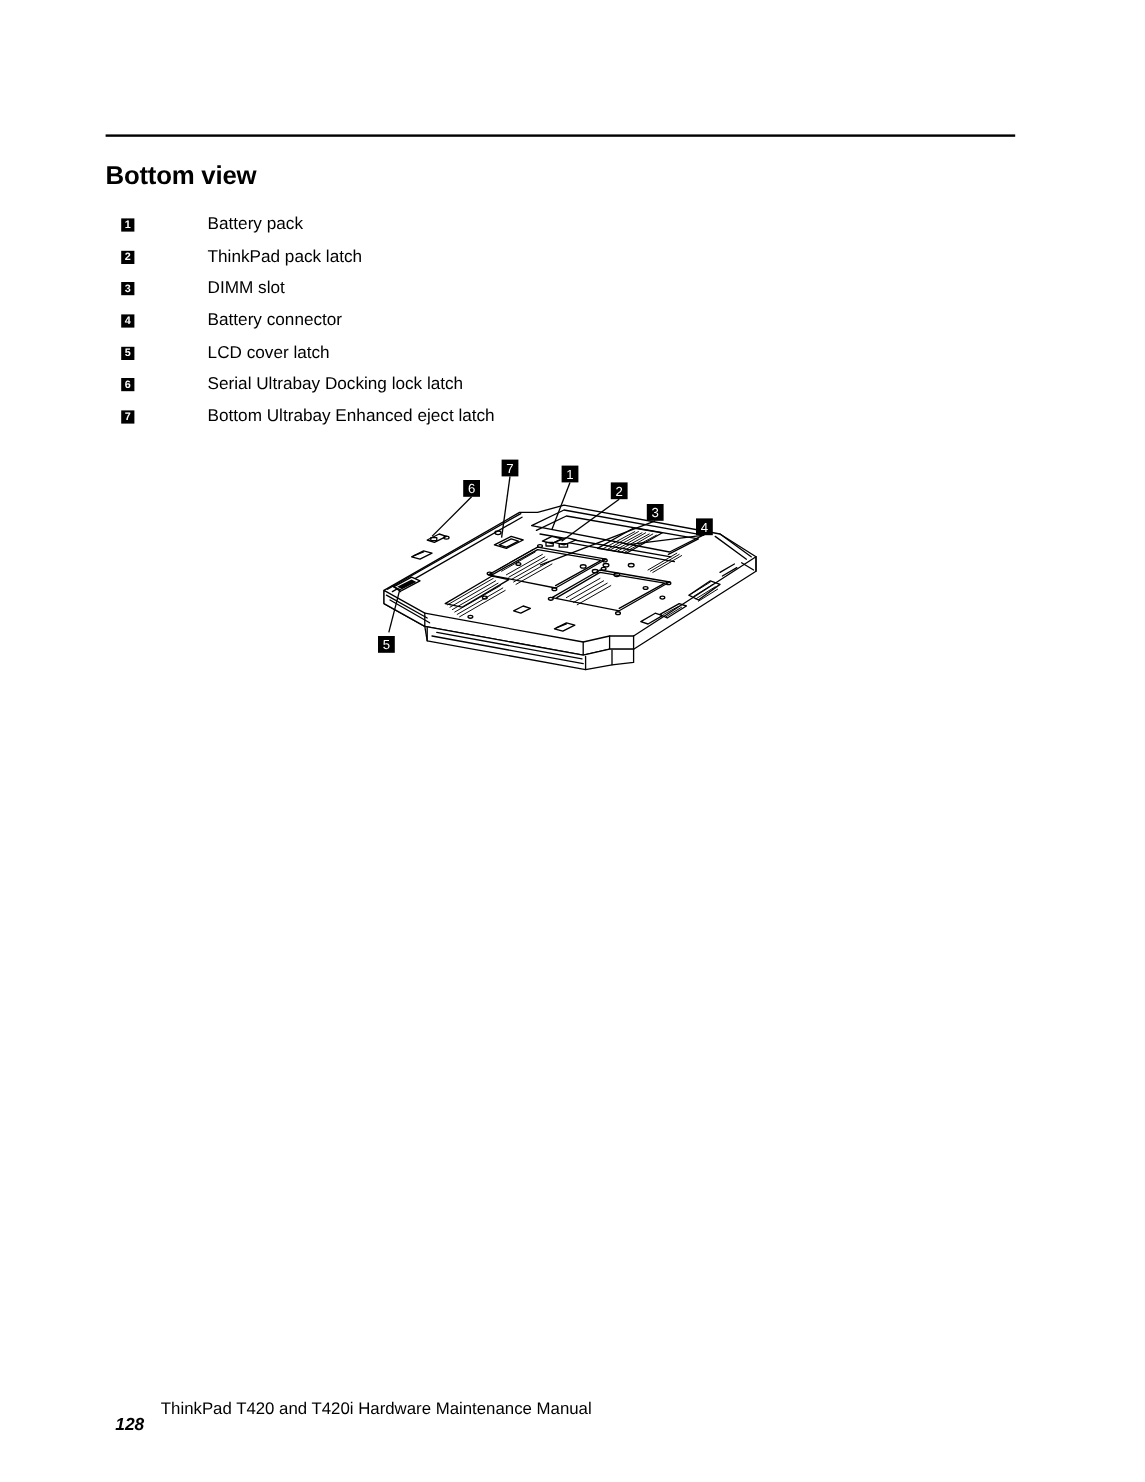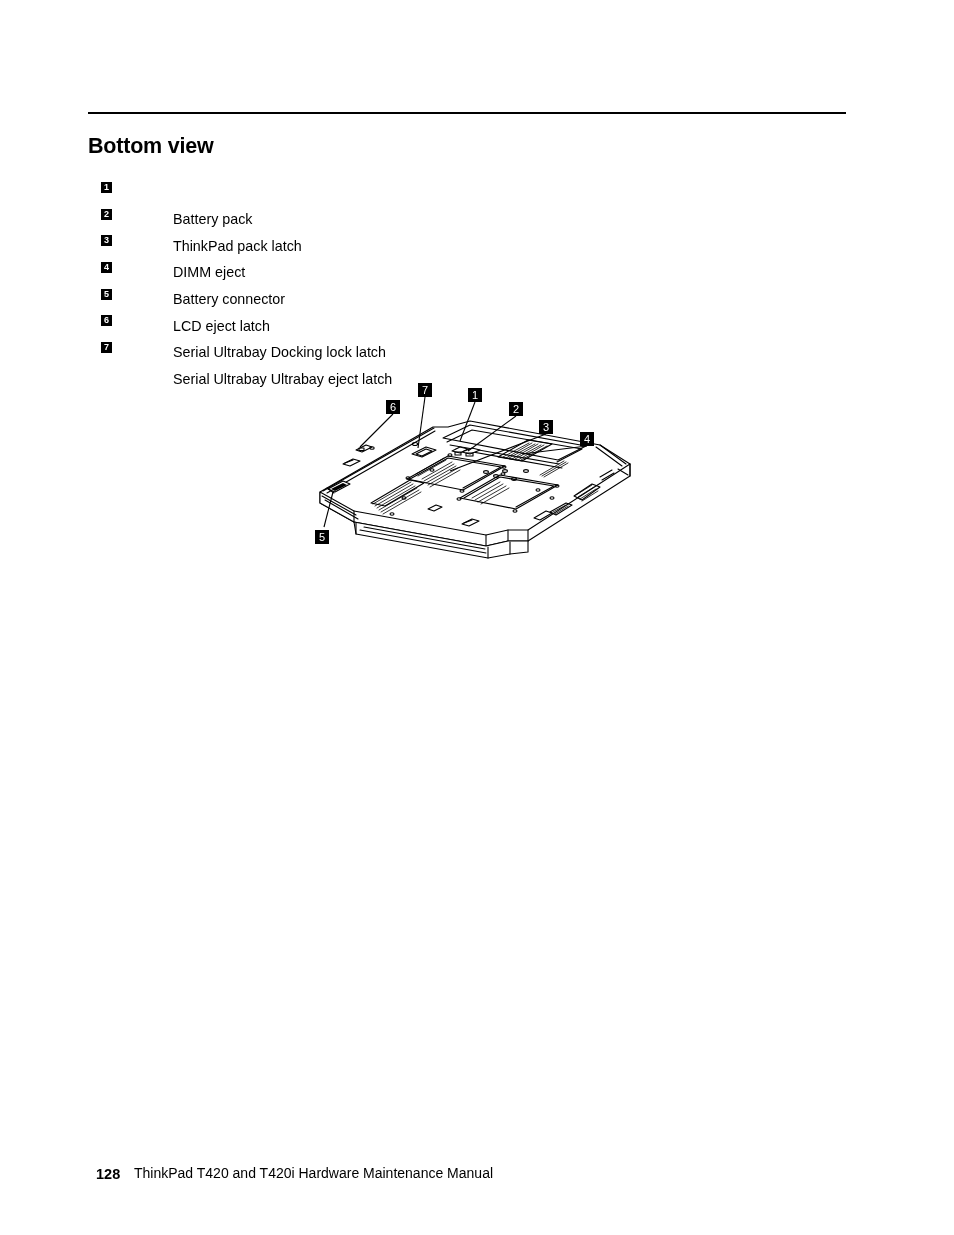--- a/index.html
+++ b/index.html
@@ -70,21 +70,20 @@
     text-align: center;
     font-family: "Liberation Sans", sans-serif;
   }
   .legend-label {
     position: absolute;
     left: 72px;
     top: -3px;
     font-size: 14.3px;
     line-height: 19px;
     white-space: nowrap;
-    margin-top: 32px;
   }
 
   
   .figure {
     position: absolute;
     left: 300px;
     top: 372px;
     width: 350px;
     height: 240px;
   }
@@ -98,24 +97,25 @@
   .footer {
     position: absolute;
     left: 96px;
     top: 1163px;
     height: 18px;
     white-space: nowrap;
   }
   .footer-pageno {
     position: absolute;
     left: 0px;
-    top: 2px;
+    top: 16px;
     font-size: 14.5px;
     font-weight: bold;
     line-height: 18px;
+    font-style: italic;
   }
   .footer-title {
     position: absolute;
     left: 38px;
     top: 1px;
     font-size: 14px;
     line-height: 18px;
   }
 </style>
 </head>
@@ -134,41 +134,41 @@
       <span class="legend-label">Battery pack</span>
     </div>
 
     <div class="legend-row">
       <span class="legend-badge">2</span>
       <span class="legend-label">ThinkPad pack latch</span>
     </div>
 
     <div class="legend-row">
       <span class="legend-badge">3</span>
-      <span class="legend-label">DIMM eject</span>
+      <span class="legend-label">DIMM slot</span>
     </div>
 
     <div class="legend-row">
       <span class="legend-badge">4</span>
       <span class="legend-label">Battery connector</span>
     </div>
 
     <div class="legend-row">
       <span class="legend-badge">5</span>
-      <span class="legend-label">LCD eject latch</span>
+      <span class="legend-label">LCD cover latch</span>
     </div>
 
     <div class="legend-row">
       <span class="legend-badge">6</span>
       <span class="legend-label">Serial Ultrabay Docking lock latch</span>
     </div>
 
     <div class="legend-row">
       <span class="legend-badge">7</span>
-      <span class="legend-label">Serial Ultrabay Ultrabay eject latch</span>
+      <span class="legend-label">Bottom Ultrabay Enhanced eject latch</span>
     </div>
 
   </div>
 
   <div class="figure">
     <svg viewBox="0 0 350 240" xmlns="http://www.w3.org/2000/svg">
       <g fill="none" stroke="#000" stroke-width="1.1" stroke-linejoin="round" stroke-linecap="round">
 
         <path d="M20 120 L133 55 L148 55 L170 49 L300 73 L330 92 L330 104
                  L228 169 L208 169 L186 174 L54 150 L20 131 Z" fill="#ffffff"></path>

